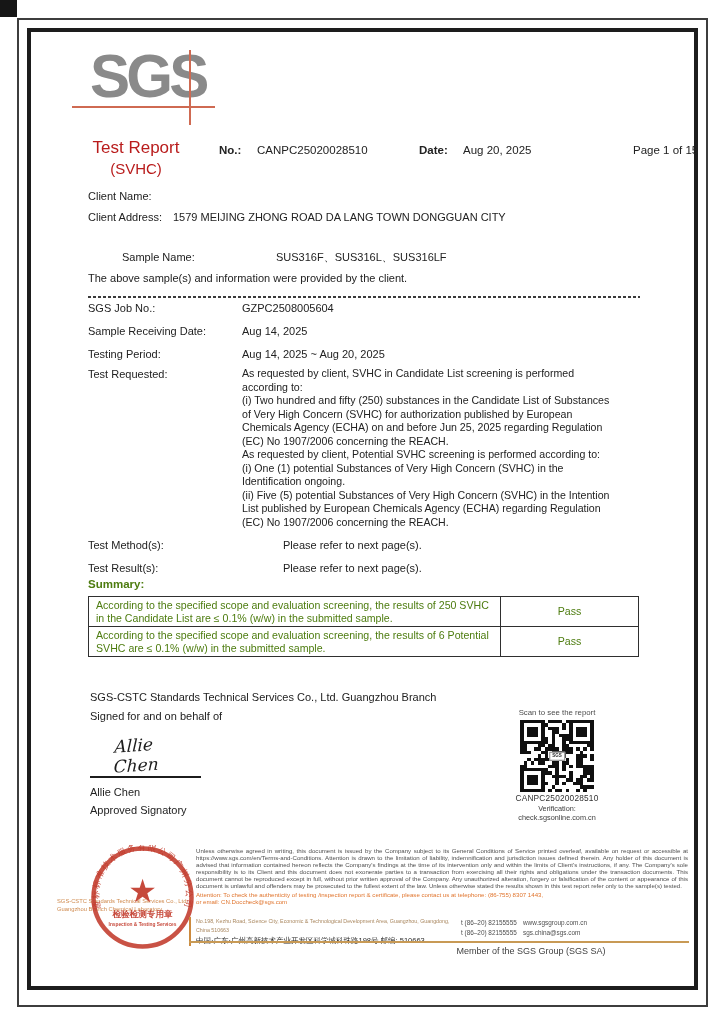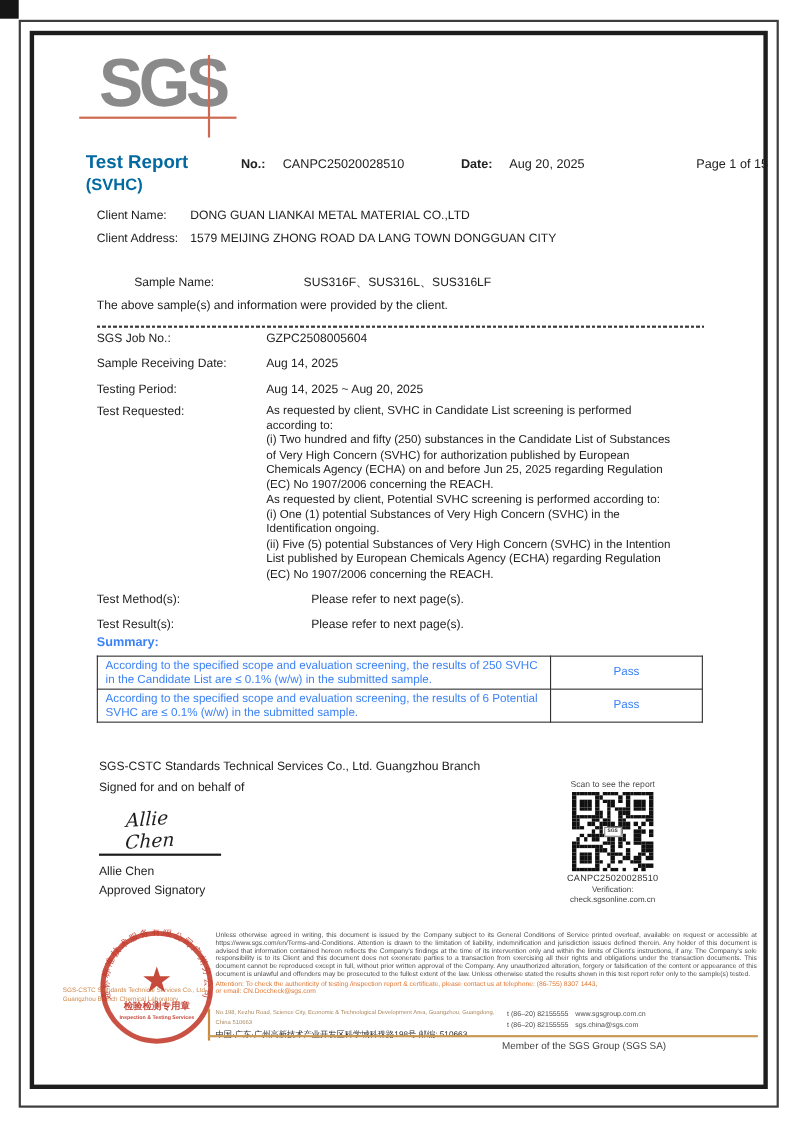--- a/index.html
+++ b/index.html
@@ -10,21 +10,21 @@
   .artifact-square { position:absolute; left:0; top:0; width:17px; height:17px; background:#161616; }
   .frame-outer { position:absolute; left:17px; top:18px; width:691px; height:989px; border:2px solid #3d3d3d; }
   .frame-inner { position:absolute; left:27px; top:28px; width:671px; height:962px; border:4px solid #1d1d1d; background:#fff; }
 
   
   .logo-text { position:absolute; left:90px; top:40px; font-size:62px; font-weight:bold; color:#8a8a8a; letter-spacing:-4px; transform:scaleX(.97); transform-origin:left; }
   .logo-hline { position:absolute; left:72px; top:106px; width:143px; height:2px; background:#cf6a52; }
   .logo-vline { position:absolute; left:189px; top:50px; width:2px; height:75px; background:#cf6a52; }
 
   
-  .title { position:absolute; left:78px; top:138px; width:116px; text-align:left; font-weight:bold; color:#0369a1; }
+  .title { position:absolute; left:78px; top:138px; width:116px; text-align:center; font-weight:normal; color:#b91c1c; }
   .title-l1 { font-size:17px; }
   .title-l2 { font-size:15px; margin-top:2px; }
   .hfield { position:absolute; top:144px; font-size:11.5px; color:#222; }
   .hlabel { font-weight:bold; }
   .h-no-label { left:219px; } .h-no-value { left:257px; }
   .h-date-label { left:419px; } .h-date-value { left:463px; }
   .h-page { left:633px; }
 
   
   .client-block { position:absolute; left:88px; top:186px; width:552px; font-size:11px; color:#222; }
@@ -40,21 +40,21 @@
   .job-block { position:absolute; left:88px; top:297px; width:552px; font-size:11px; color:#222; }
   .jrow { display:flex; line-height:23px; }
   .jrow .lbl { width:154px; flex:0 0 154px; }
   .tr-row { display:flex; margin-top:1px; }
   .tr-row .lbl { width:154px; flex:0 0 154px; line-height:13.5px; padding-top:1px; }
   .tr-para { white-space:pre-line; font-size:10.6px; line-height:13.5px; flex:1; }
   .mrow { display:flex; line-height:13px; margin-top:10px;gap:41px; }
   .mrow .lbl { width:154px; flex:0 0 154px; }
 
   
-  .summary-block { position:absolute; left:88px; top:578px; width:552px; color:#3b82f6; }
+  .summary-block { position:absolute; left:88px; top:578px; width:552px; color:#4d7c0f; }
   .summary-heading { font-size:11.5px; font-weight:bold; }
   table.sum { border-collapse:collapse; margin-top:6px; width:551px; }
   table.sum td { border:1.6px solid #2f2f2f; font-size:10.6px; line-height:12.6px; }
   td.sum-text { padding:2px 7px; width:412px; }
   td.sum-result { text-align:center; font-size:11px; }
 
   
   .sig-block { position:absolute; left:90px; top:688px; width:420px; font-size:11px; color:#222; }
   .sig-l { line-height:19px; }
   .handwriting { margin:8px 0 0 24px; font-family:"DejaVu Serif", serif; font-style:italic; font-size:17px; color:#1c1c1c; transform:rotate(-4deg) skewX(-6deg); width:80px; letter-spacing:0px; }
@@ -104,21 +104,20 @@
 </div>
 <span class="hfield hlabel h-no-label">No.:</span>
 <span class="hfield h-no-value">CANPC25020028510</span>
 <span class="hfield hlabel h-date-label">Date:</span>
 <span class="hfield h-date-value">Aug 20, 2025</span>
 <span class="hfield h-page">Page 1 of 15</span>
 
 <div class="client-block">
   <div class="crow">
     <span class="lbl">Client Name:</span>
-    <span>DONG GUAN LIANKAI METAL MATERIAL CO.,LTD</span>
   </div>
   <div class="crow">
     <span class="lbl">Client Address:</span>
     <span>1579 MEIJING ZHONG ROAD DA LANG TOWN DONGGUAN CITY</span>
   </div>
   <div class="srow">
     <span class="lbl">Sample Name:</span>
     <span>SUS316F、SUS316L、SUS316LF</span>
   </div>
   <div class="note-line">The above sample(s) and information were provided by the client.</div>

